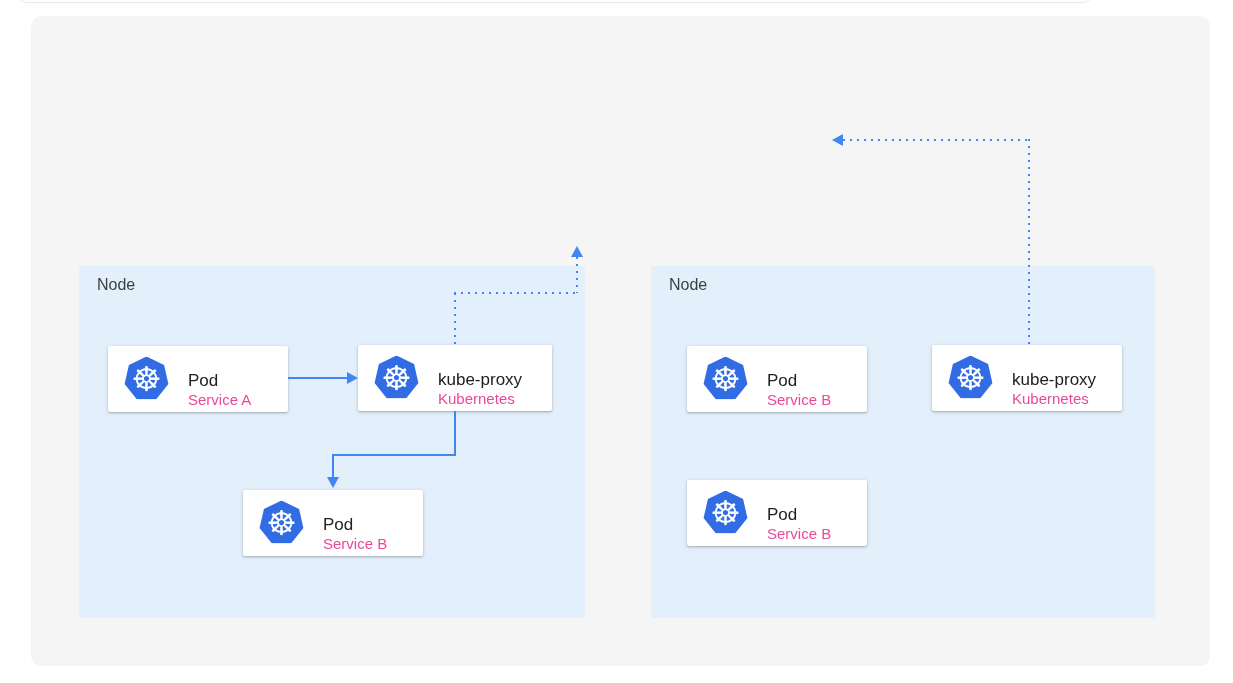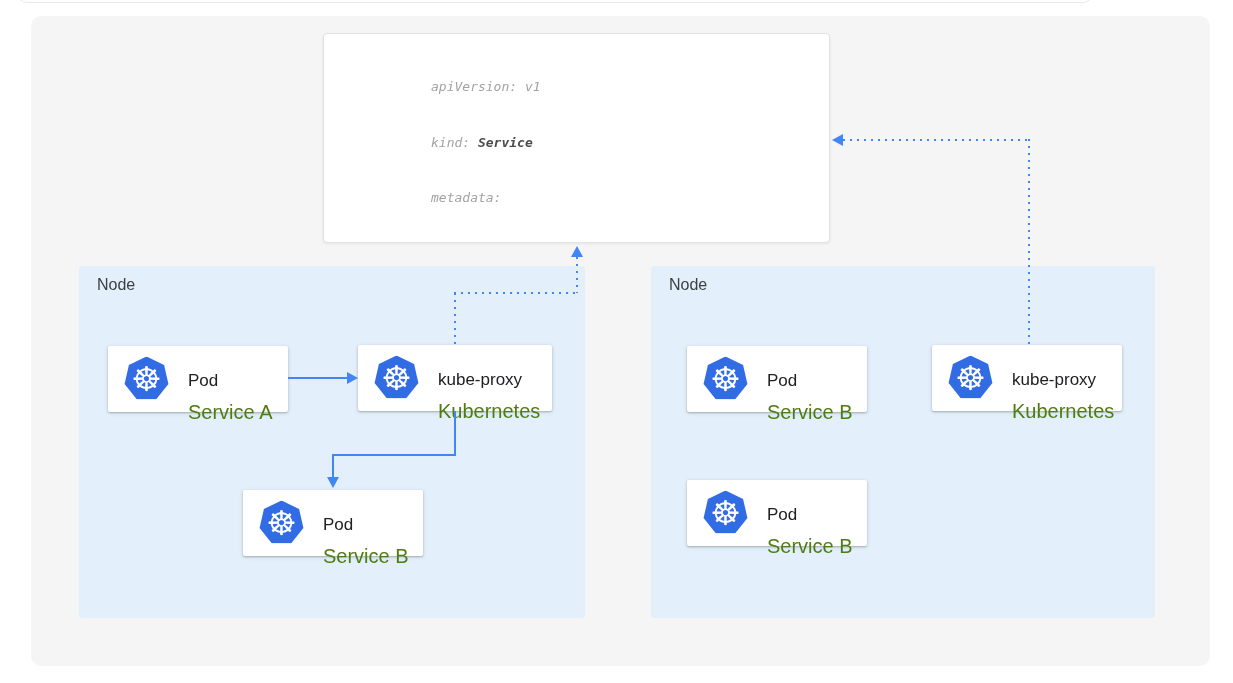--- a/index.html
+++ b/index.html
@@ -81,21 +81,21 @@
     display: flex; align-items: center; justify-content: center;
   }
   .k8s-wheel {
     color: #ffffff;
     font-family: "DejaVu Sans", sans-serif;
     font-size: 34px;
     line-height: 45px;
   }
   .card-text { margin-left: 80px; padding-top: 25px; }
   .card-title { font-size: 17px; color: #212124; }
-  .card-sub   { font-size: 20px; color: #4d7c0f; margin-top: 10px; }
+  .card-sub   { font-size: 15px; color: #ec4899; margin-top: 0; }
   
   .pod-a   { left: 77px;  top: 330px; width: 180px; }
   .kp-l    { left: 327px; top: 329px; width: 194px; }
   .pod-b-l { left: 212px; top: 474px; width: 180px; }
   .pod-b-r1{ left: 656px; top: 330px; width: 180px; }
   .kp-r    { left: 901px; top: 329px; width: 190px; }
   .pod-b-r2{ left: 656px; top: 464px; width: 180px; }
   
   .seg { position: absolute; }
   .solid-h { height: 2px; background: #4285f4; }
@@ -114,35 +114,20 @@
   .ah-up    { border-left: 6px solid transparent; border-right: 6px solid transparent; border-bottom: 11px solid #4285f4; }
   .ah-down  { border-left: 6px solid transparent; border-right: 6px solid transparent; border-top: 11px solid #4285f4; }
 </style>
 </head>
 <body>
 
 <div class="top-strip"></div>
 
 <div class="canvas">
 
-  <div class="yaml-card">
-    <div class="code">
-      <div><span>apiVersion: v1</span></div>
-      <div><span>kind: </span><span class="b">Service</span></div>
-      <div><span>metadata:</span></div>
-      
-      
-      
-      
-      
-      
-      
-      
-    </div>
-  </div>
 
   <div class="node node-left">
     <div class="node-label">Node</div>
   </div>
 
   <div class="node node-right">
     <div class="node-label">Node</div>
   </div>
 
   <div class="card pod-a">

